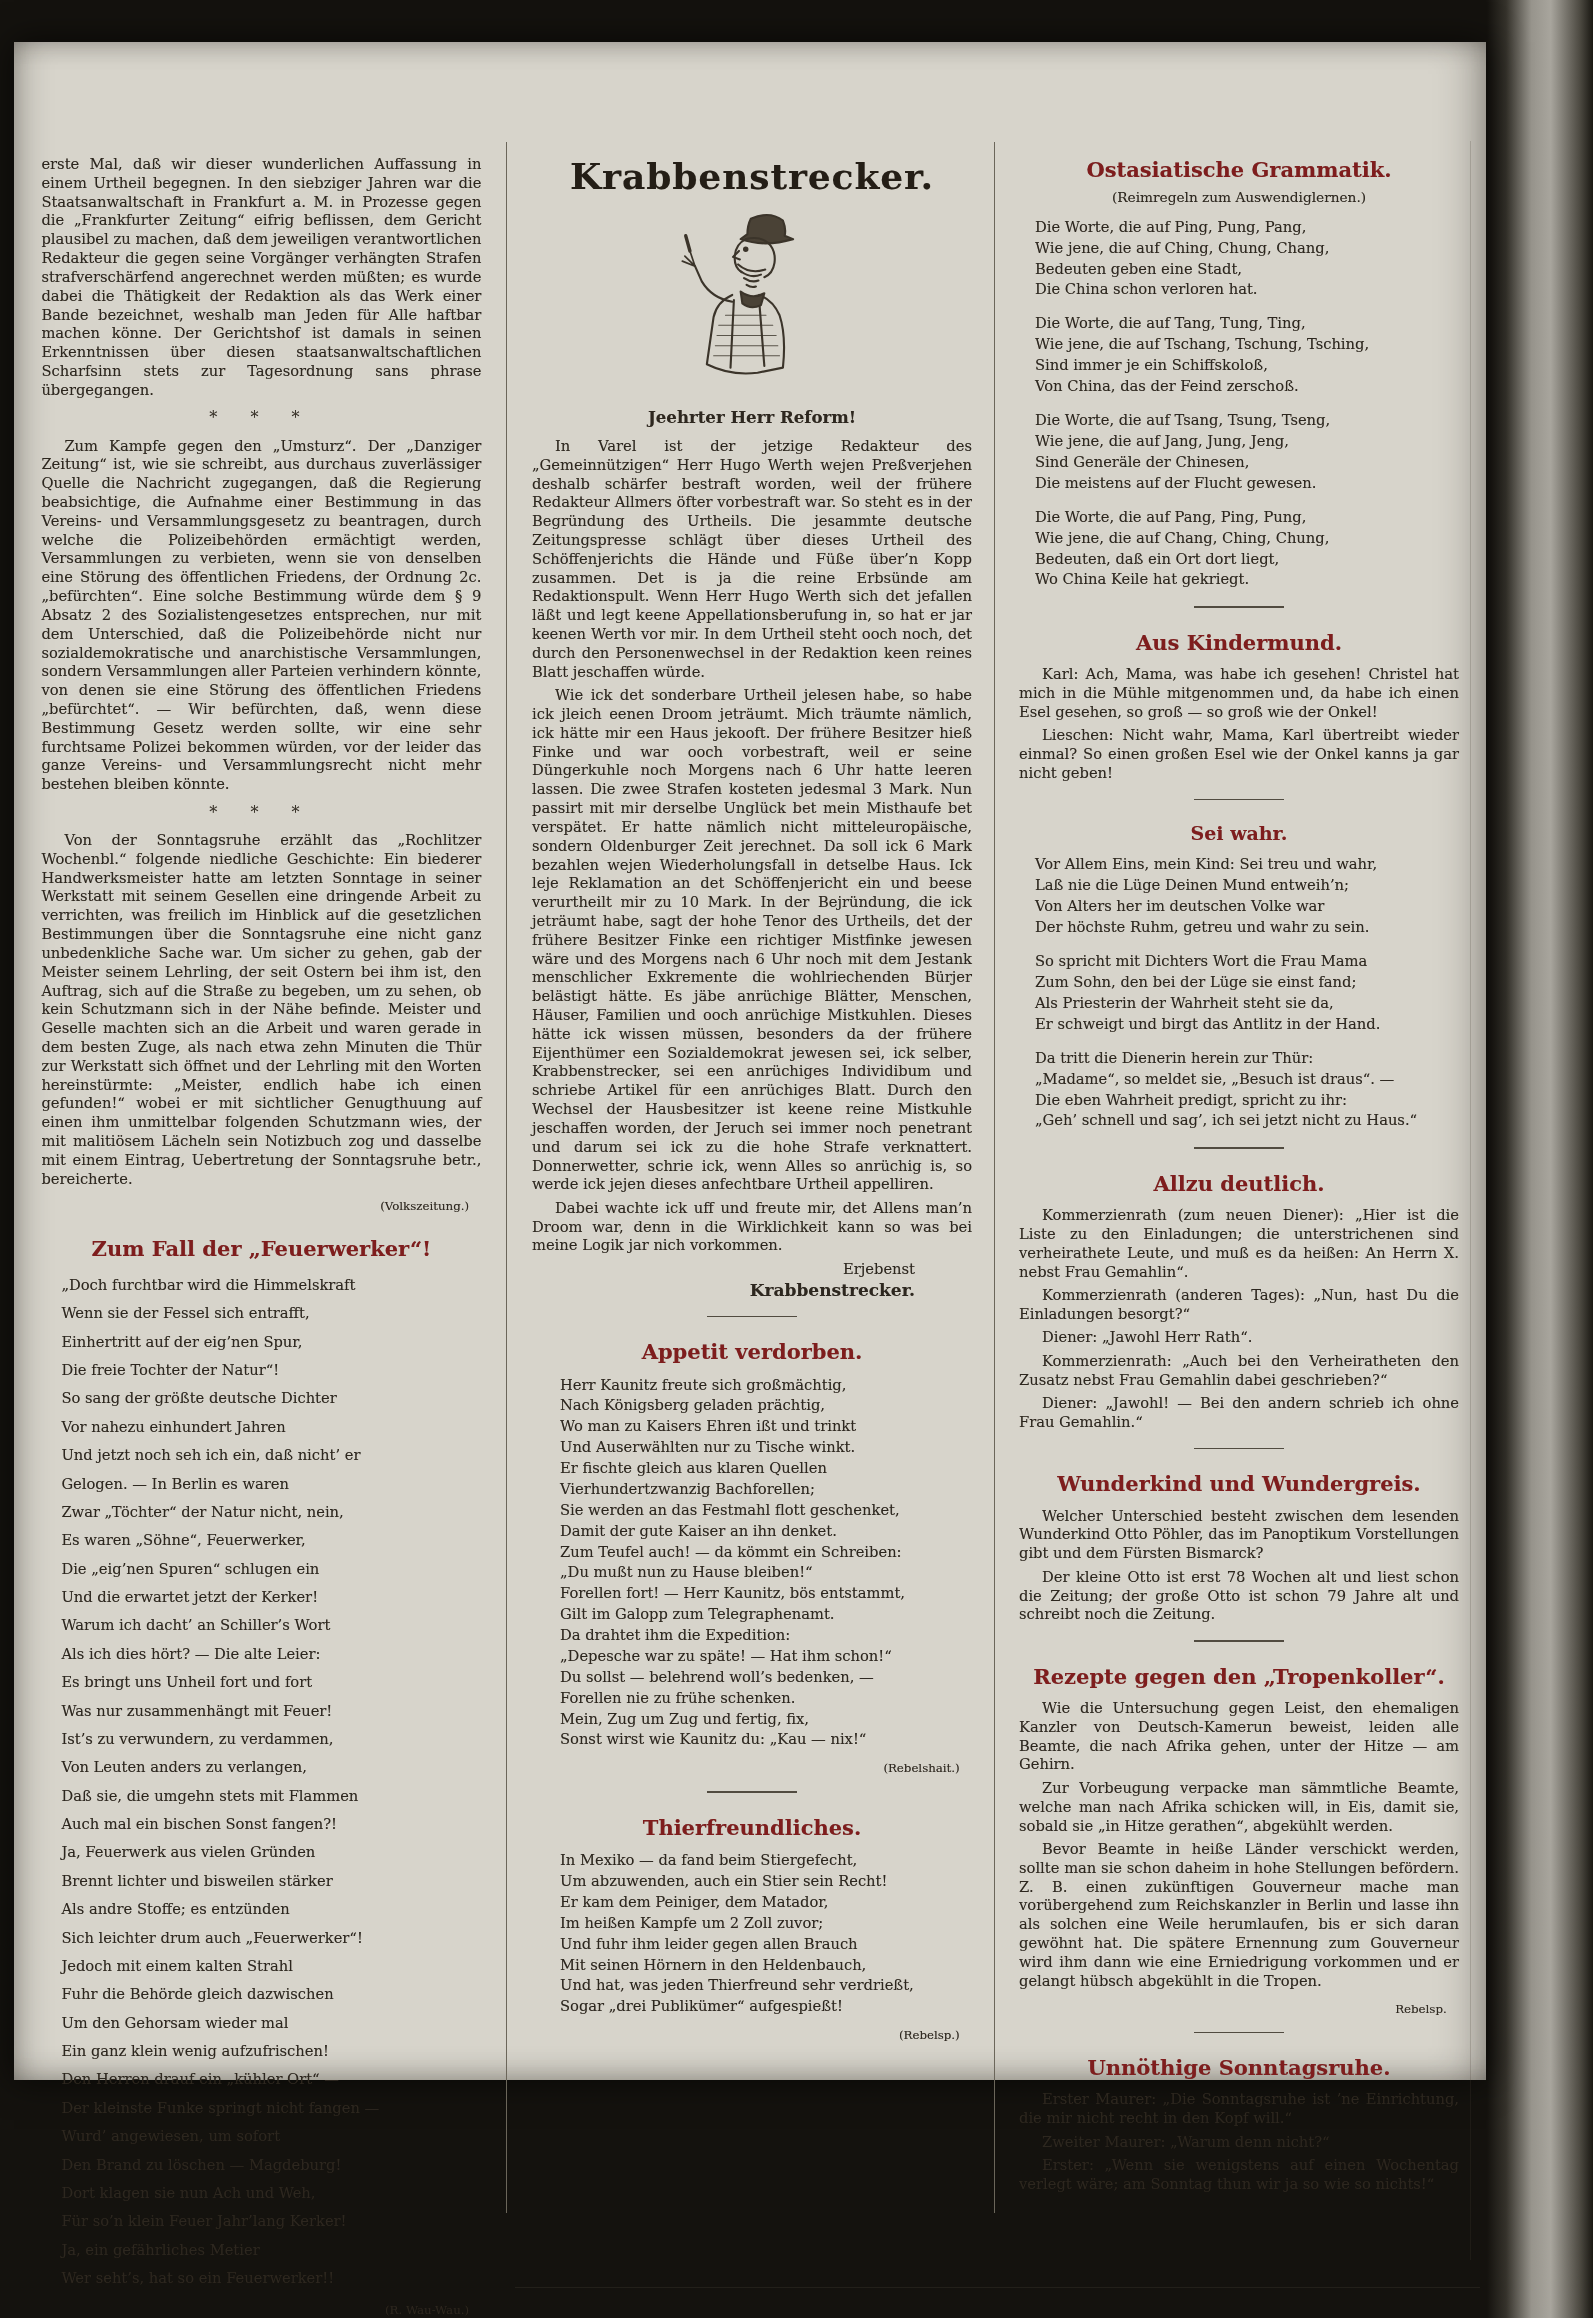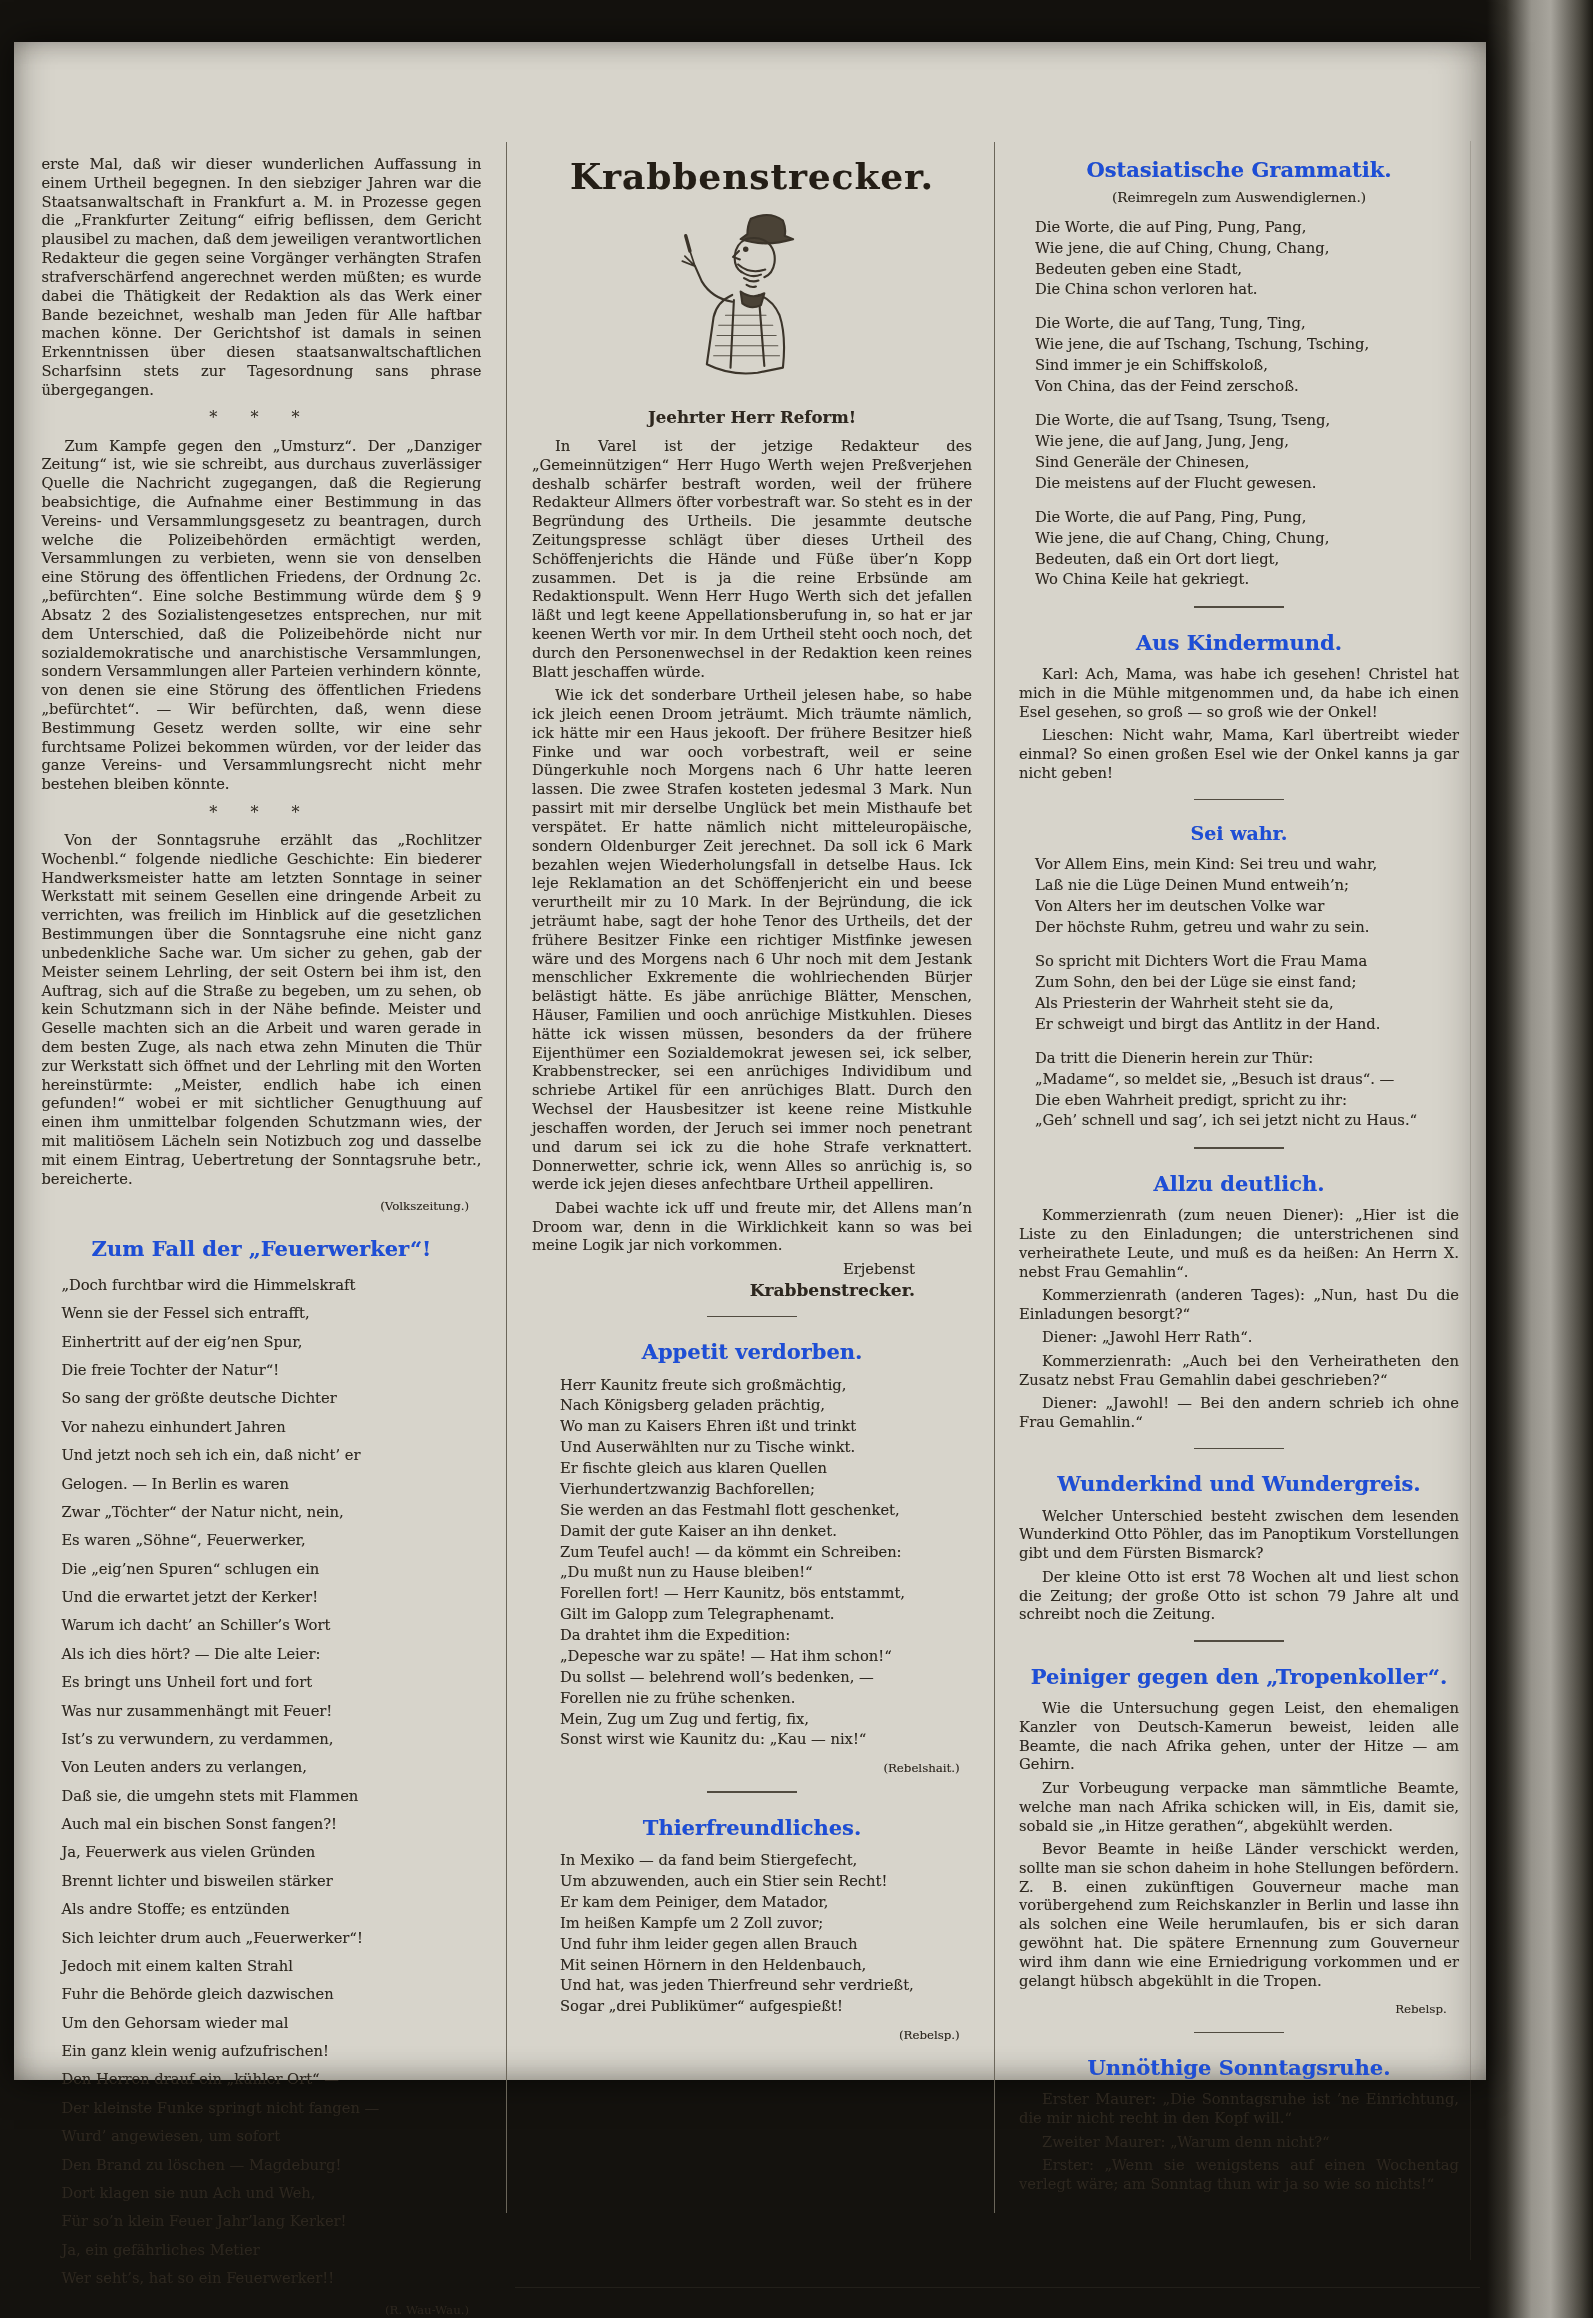--- a/index.html
+++ b/index.html
@@ -48,21 +48,21 @@
   .prose {
     font-size: 14.7px; line-height: 1.28; text-align: justify;
     text-indent: 23px; margin-bottom: 4.7px;
   }
   .prose.noindent { text-indent: 0; }
   .title {
     text-align: center; font-weight: bold; font-size: 36px;
     letter-spacing: 0.9px; margin: 0 0 10.4px; color: #241e16;
   }
   .heading {
-    text-align: center; font-weight: bold; margin: 22px 0 10.4px; color: #1d4ed8;
+    text-align: center; font-weight: bold; margin: 22px 0 10.4px; color: #7f1d1d;
   }
   .heading.md { font-size: 21px; }
   .heading.lg { font-size: 19px; }
   .column > .heading:first-child { margin-top: 1.9px; }
   .subheading { text-align: center; font-size: 13.7px; margin: -2.8px 0 11.3px; }
   .verse { font-size: 14.7px; line-height: 1.42; margin: 0 0 13.2px 28px; }
   #col-2 .verse { margin-left: 16px; }
   .verse.spread { line-height: 1.93; margin-left: 20px; }
   .stars {
     text-align: center; font-size: 16px; letter-spacing: 14px;
@@ -256,21 +256,21 @@
         <p class="prose">Kommerzienrath (zum neuen Diener): „Hier ist die Liste zu den Einladungen; die unterstrichenen sind verheirathete Leute, und muß es da heißen: An Herrn X. nebst Frau Gemahlin“.</p>
         <p class="prose">Kommerzienrath (anderen Tages): „Nun, hast Du die Einladungen besorgt?“</p>
         <p class="prose">Diener: „Jawohl Herr Rath“.</p>
         <p class="prose">Kommerzienrath: „Auch bei den Verheiratheten den Zusatz nebst Frau Gemahlin dabei geschrieben?“</p>
         <p class="prose">Diener: „Jawohl! — Bei den andern schrieb ich ohne Frau Gemahlin.“</p>
         <div class="section-rule"></div>
         <h2 class="heading md">Wunderkind und Wundergreis.</h2>
         <p class="prose">Welcher Unterschied besteht zwischen dem lesenden Wunderkind Otto Pöhler, das im Panoptikum Vorstellungen gibt und dem Fürsten Bismarck?</p>
         <p class="prose">Der kleine Otto ist erst 78 Wochen alt und liest schon die Zeitung; der große Otto ist schon 79 Jahre alt und schreibt noch die Zeitung.</p>
         <div class="section-rule"></div>
-        <h2 class="heading md">Peiniger gegen den „Tropenkoller“.</h2>
+        <h2 class="heading md">Rezepte gegen den „Tropenkoller“.</h2>
         <p class="prose">Wie die Untersuchung gegen Leist, den ehemaligen Kanzler von Deutsch-Kamerun beweist, leiden alle Beamte, die nach Afrika gehen, unter der Hitze — am Gehirn.</p>
         <p class="prose">Zur Vorbeugung verpacke man sämmtliche Beamte, welche man nach Afrika schicken will, in Eis, damit sie, sobald sie „in Hitze gerathen“, abgekühlt werden.</p>
         <p class="prose">Bevor Beamte in heiße Länder verschickt werden, sollte man sie schon daheim in hohe Stellungen befördern. Z. B. einen zukünftigen Gouverneur mache man vorübergehend zum Reichskanzler in Berlin und lasse ihn als solchen eine Weile herumlaufen, bis er sich daran gewöhnt hat. Die spätere Ernennung zum Gouverneur wird ihm dann wie eine Erniedrigung vorkommen und er gelangt hübsch abgekühlt in die Tropen.</p>
         <div class="attr-line">Rebelsp.</div>
         <div class="section-rule"></div>
         <h2 class="heading md">Unnöthige Sonntagsruhe.</h2>
         <p class="prose">Erster Maurer: „Die Sonntagsruhe ist ’ne Einrichtung, die mir nicht recht in den Kopf will.“</p>
         <p class="prose">Zweiter Maurer: „Warum denn nicht?“</p>
         <p class="prose">Erster: „Wenn sie wenigstens auf einen Wochentag verlegt wäre; am Sonntag thun wir ja so wie so nichts!“</p>
       </div>

